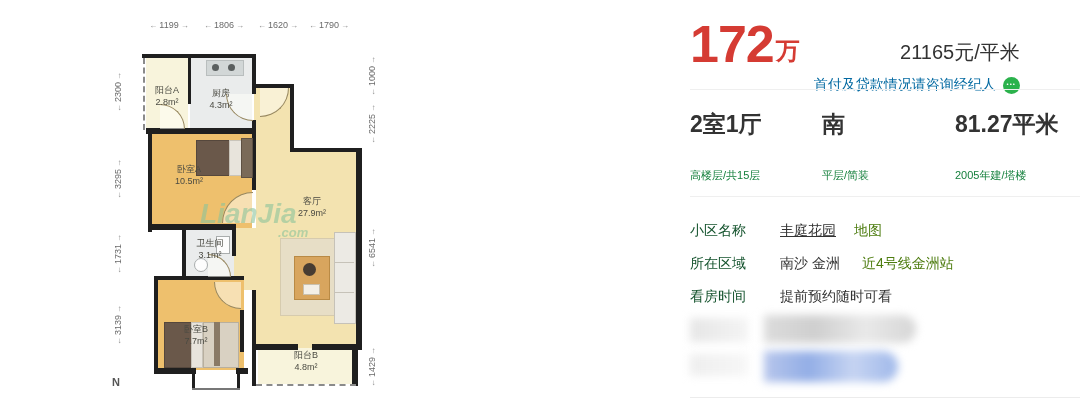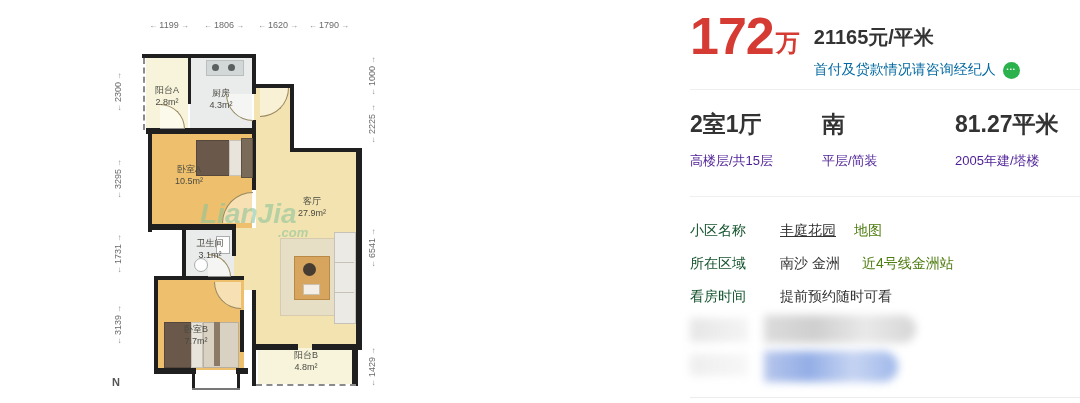--- a/index.html
+++ b/index.html
@@ -23,35 +23,35 @@
   .arc.tr{border-right:1.5px solid #97875f;border-top:1.5px solid #97875f;border-top-right-radius:100%;}
   .arc.tl{border-left:1.5px solid #97875f;border-top:1.5px solid #97875f;border-top-left-radius:100%;}
   .furn{position:absolute;z-index:4;}
   .watermark{position:absolute;left:200px;top:200px;z-index:7;color:rgba(140,195,155,.6);font-weight:bold;font-style:italic;font-size:28px;line-height:1;}
   .watermark .wm2{display:block;font-size:13px;margin-left:78px;margin-top:-2px;}
   .compass{position:absolute;left:112px;top:376px;font-size:11px;color:#555;font-weight:bold;}
 
   
   .panel{position:absolute;left:690px;top:0;width:390px;height:403px;}
   .divider{position:absolute;left:0;width:390px;height:1px;background:#efefef;}
-  .price-row{position:absolute;left:0;top:12px;display:flex;align-items:flex-start;}
+  .price-row{position:absolute;left:0;top:20px;display:flex;align-items:flex-start;text-align:right;}
   .price-main{display:flex;align-items:flex-end;color:#d53b33;}
   .price-num{font-size:52px;font-weight:bold;line-height:0.95;letter-spacing:-1px;}
   .price-unit{font-size:24px;font-weight:bold;margin-left:2px;margin-bottom:2px;}
   .price-meta{margin-left:14px;}
-  .per-sqm{font-size:20px;font-weight:bold;color:#333;margin-top:12px;}
+  .per-sqm{font-size:20px;font-weight:normal;color:#333;margin-top:19px;}
   .consult-row{display:flex;align-items:center;margin-top:10px;}
   .consult-text{font-size:14px;color:#0369a1;}
   .chat-icon{width:17px;height:17px;border-radius:50%;background:#2bb24c;margin-left:7px;position:relative;display:inline-block;}
   .chat-icon::after{content:"•••";position:absolute;left:0;right:0;top:4px;text-align:center;color:#fff;font-size:6px;letter-spacing:1px;}
   .summary{position:absolute;left:0;top:109px;display:flex;width:390px;}
   .sum-col{display:flex;flex-direction:column;}
   .sum-col.c1{width:132px;} .sum-col.c2{width:133px;} .sum-col.c3{flex:1;}
   .sum-main{font-size:23px;font-weight:bold;color:#333;}
-  .sum-sub{font-size:13px;color:#4c1d95;margin-top:12px;}
+  .sum-sub{font-size:11px;color:#15803d;margin-top:28px;}
   .info{position:absolute;left:0;top:214px;width:390px;}
   .info-row{display:flex;align-items:center;height:33px;font-size:14px;}
   .info-label{width:72px;color:#14532d;flex:none;margin-right:18px;}
   .info-link{color:#333;text-decoration:underline;cursor:pointer;margin-right:18px;}
   .info-extra{color:#4d7c0f;cursor:pointer;}
   .info-val{color:#333;margin-right:22px;}
   .blur-block{position:absolute;filter:blur(4px);}
   .b1l{left:0;top:318px;width:58px;height:24px;background:linear-gradient(90deg,#e6e6e6,#f4f4f4);}
   .b1v{left:74px;top:315px;width:152px;height:28px;border-radius:0 14px 14px 0;background:linear-gradient(90deg,#dcdcdc,#cfcfcf,#e9e9e9,#d6d6d6);}
   .b2l{left:0;top:354px;width:58px;height:22px;background:linear-gradient(90deg,#eeeeee,#f7f7f7);}

